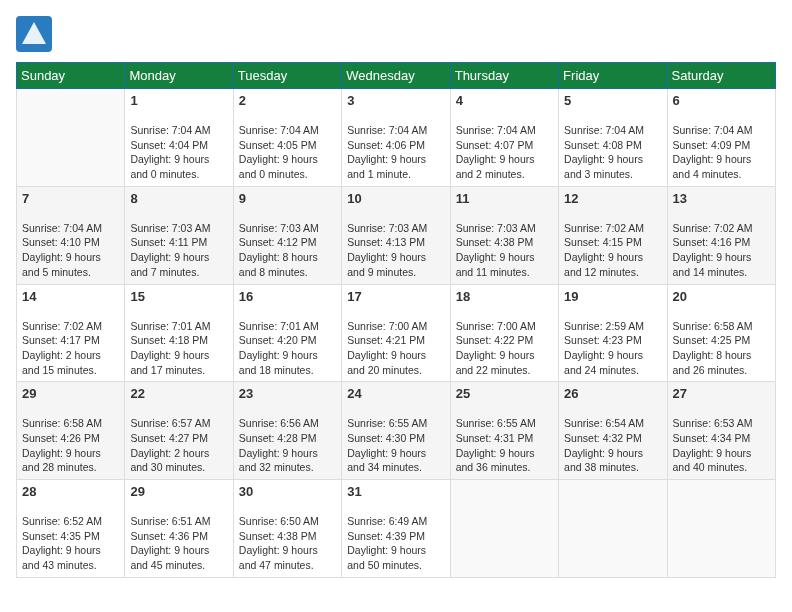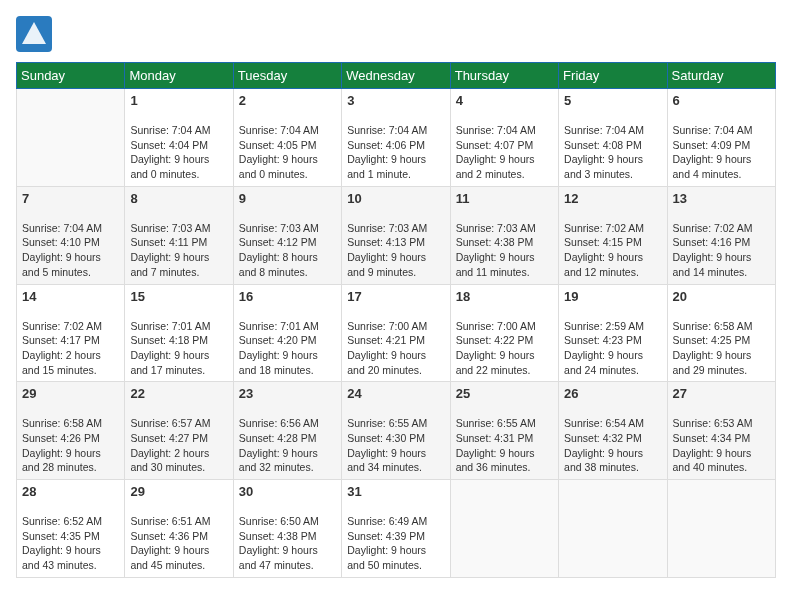--- a/index.html
+++ b/index.html
@@ -170,21 +170,21 @@
         <td>
           <span class="day-num">18</span>
           <div class="cell-info"><span>Sunrise: 7:00 AM</span><br><span>Sunset: 4:22 PM</span><br><span>Daylight: 9 hours and 22 minutes.</span></div>
         </td>
         <td>
           <span class="day-num">19</span>
           <div class="cell-info"><span>Sunrise: 2:59 AM</span><br><span>Sunset: 4:23 PM</span><br><span>Daylight: 9 hours and 24 minutes.</span></div>
         </td>
         <td>
           <span class="day-num">20</span>
-          <div class="cell-info"><span>Sunrise: 6:58 AM</span><br><span>Sunset: 4:25 PM</span><br><span>Daylight: 9 hours and 29 minutes.</span></div>
+          <div class="cell-info"><span>Sunrise: 6:58 AM</span><br><span>Sunset: 4:25 PM</span><br><span>Daylight: 8 hours and 26 minutes.</span></div>
         </td>
       </tr>
       <tr>
         <td>
           <span class="day-num">29</span>
           <div class="cell-info"><span>Sunrise: 6:58 AM</span><br><span>Sunset: 4:26 PM</span><br><span>Daylight: 9 hours and 28 minutes.</span></div>
         </td>
         <td>
           <span class="day-num">22</span>
           <div class="cell-info"><span>Sunrise: 6:57 AM</span><br><span>Sunset: 4:27 PM</span><br><span>Daylight: 2 hours and 30 minutes.</span></div>

